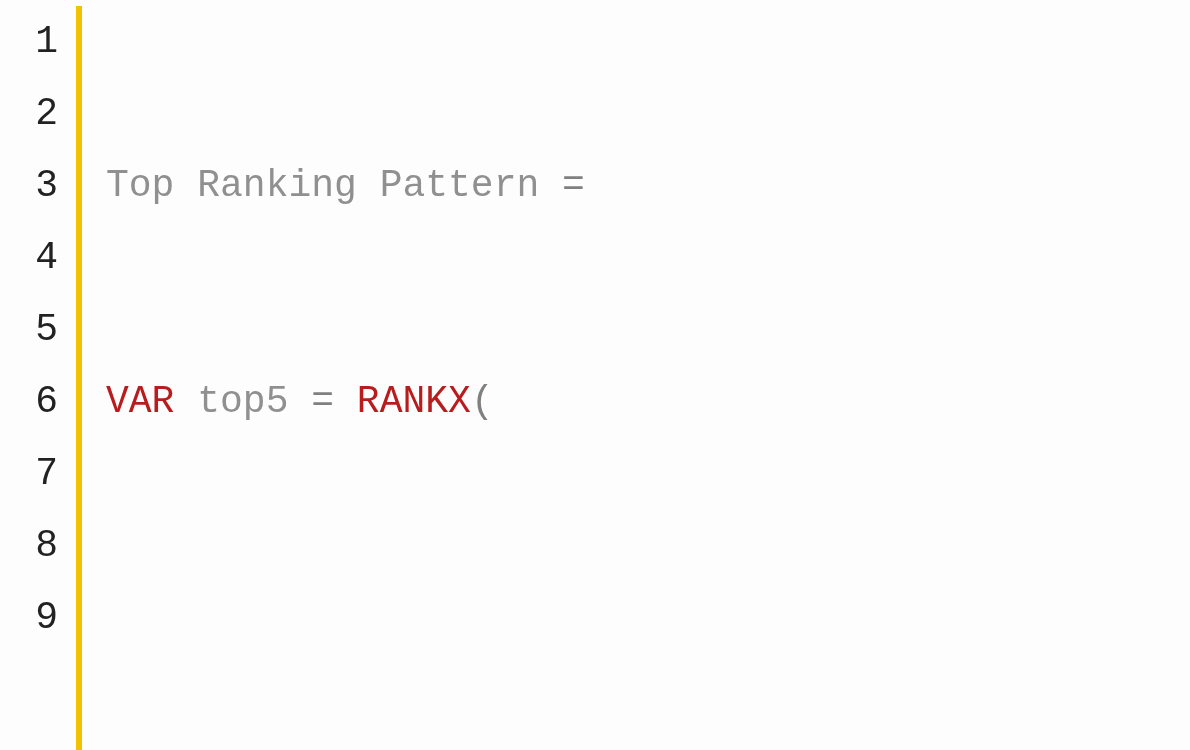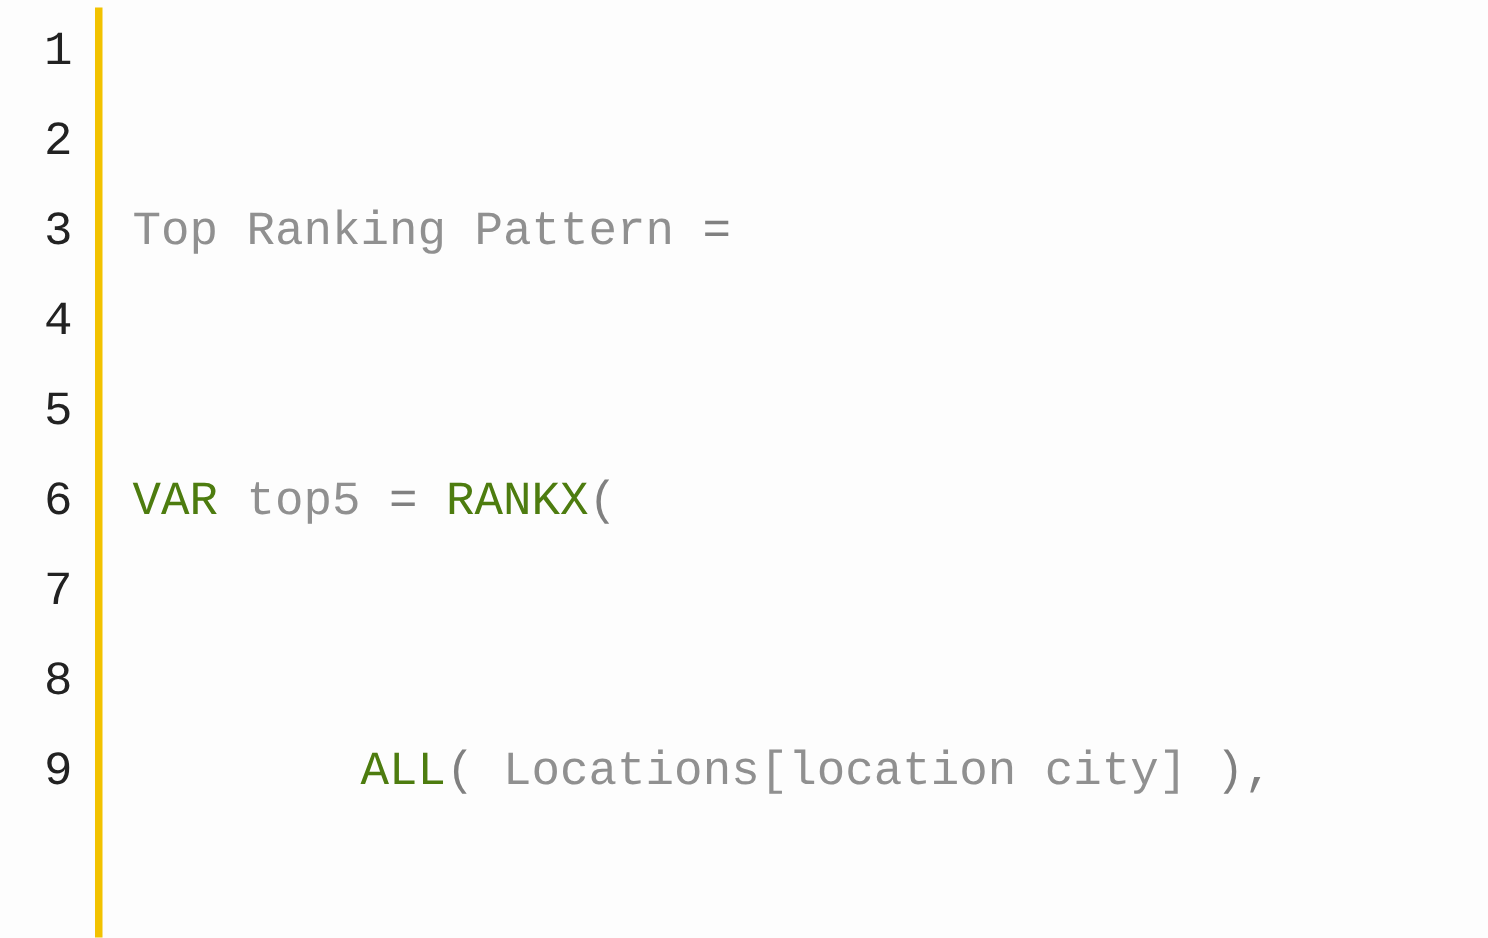--- a/index.html
+++ b/index.html
@@ -38,21 +38,21 @@
     align-self: stretch;
   }
   .code {
     white-space: pre;
   }
   .line {
     display: block;
     height: 72px;
   }
   .tk-measure { color: #909090; margin-top: 41px; } 
-  .tk-kw     { color: #4d7c0f; font-weight: 500; } 
+  .tk-kw     { color: #b91c1c; font-weight: 500; } 
   .tk-op     { color: #808080; }
 </style>
 </head>
 <body>
 
 <div class="editor">
   <div class="gutter">
     <span class="ln">1</span>
     <span class="ln">2</span>
     <span class="ln">3</span>
@@ -62,21 +62,20 @@
     <span class="ln">7</span>
     <span class="ln">8</span>
     <span class="ln">9</span>
   </div>
 
   <div class="rule"></div>
 
   <div class="code">
     <span class="line"><span class="tk-measure">Top Ranking Pattern </span><span class="tk-op">= </span></span>
     <span class="line"><span class="tk-kw">VAR</span><span class="tk-measure"> top5 </span><span class="tk-op">=</span><span class="tk-kw"> RANKX</span><span class="tk-op">(</span></span>
-    <span class="line"><span>        </span><span class="tk-kw">ALL</span><span class="tk-op">(</span><span class="tk-measure"> Locations[location city] </span><span class="tk-op">)</span><span class="tk-op">,</span></span>
     
     
     
     
     
     
     
   </div>
 </div>
 

